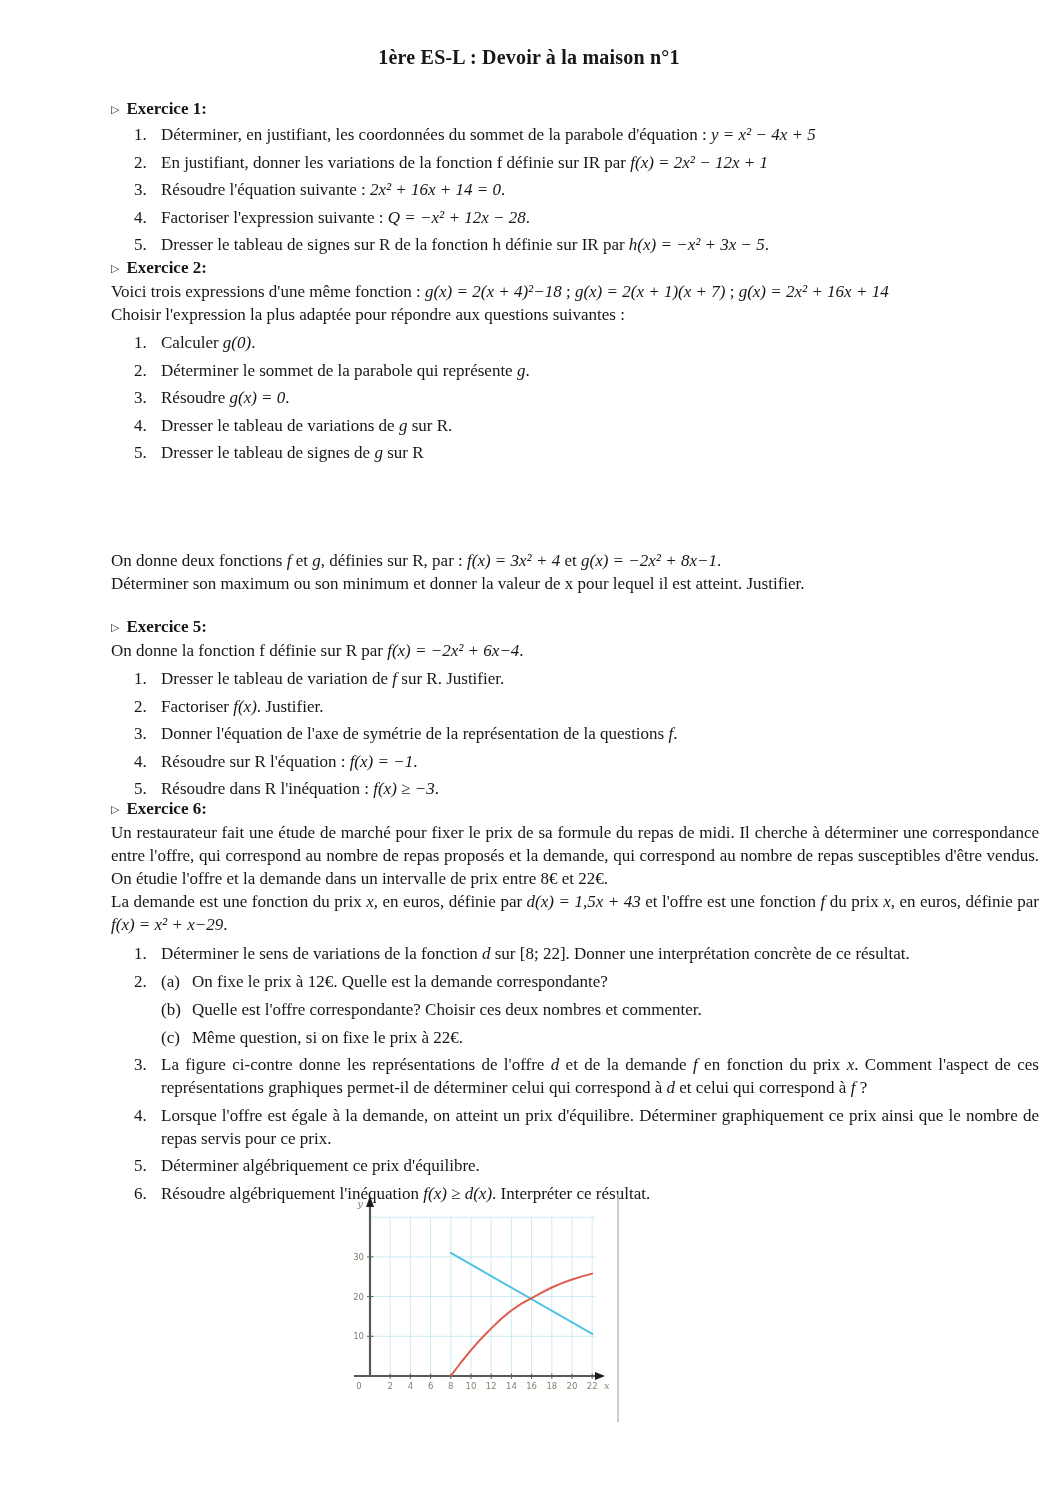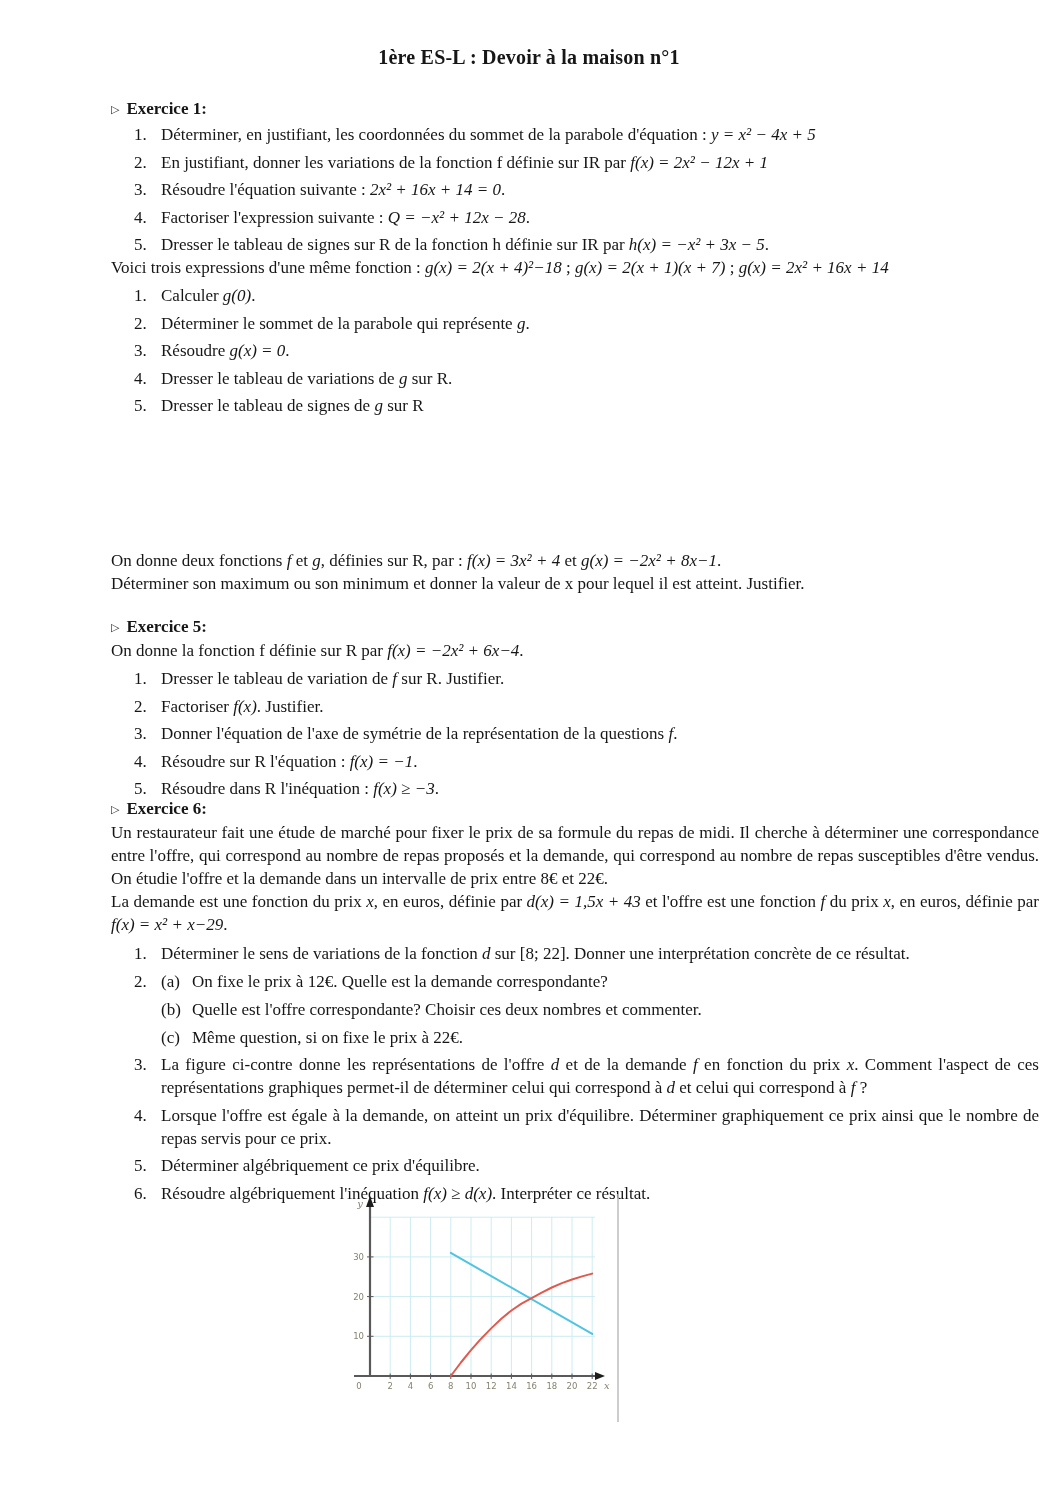--- a/index.html
+++ b/index.html
@@ -52,21 +52,23 @@
         <span class="body"><span>Factoriser l'expression suivante : </span><i class="m">Q = −x² + 12x − 28</i><span>.</span></span>
       </div>
     <div class="row">
         <span class="num">5.</span>
         <span class="body"><span>Dresser le tableau de signes sur R de la fonction h définie sur IR par </span><i class="m">h(x) = −x² + 3x − 5</i><span>.</span></span>
       </div>
   </div>
 </div>
 
 <div class="sec" style="top:256px">
+  <div class="hd"><span class="bullet">▷</span><span>Exercice 2:</span></div>
   <div><span>Voici trois expressions d'une même fonction : </span><i class="m">g(x) = 2(x + 4)²−18</i><span> ; </span><i class="m">g(x) = 2(x + 1)(x + 7)</i><span> ; </span><i class="m">g(x) = 2x² + 16x + 14</i></div>
+  <div>Choisir l'expression la plus adaptée pour répondre aux questions suivantes :</div>
   <div class="items" style="margin-top:5px">
     <div class="row">
         <span class="num">1.</span>
         <span class="body"><span>Calculer </span><i class="m">g(0)</i><span>.</span></span>
       </div>
     <div class="row">
         <span class="num">2.</span>
         <span class="body"><span>Déterminer le sommet de la parabole qui représente </span><i class="m">g</i><span>.</span></span>
       </div>
     <div class="row">

